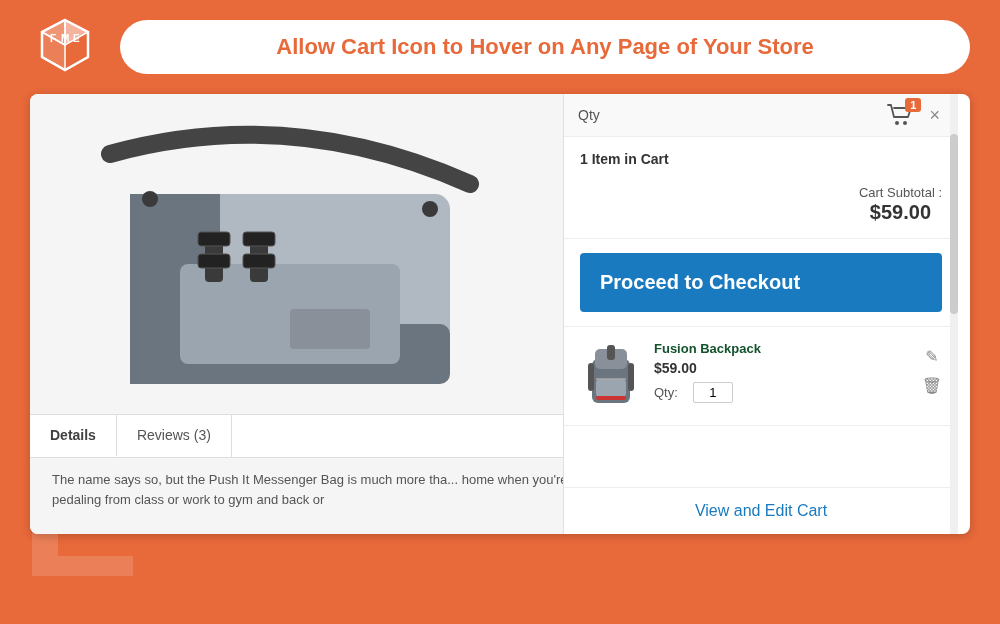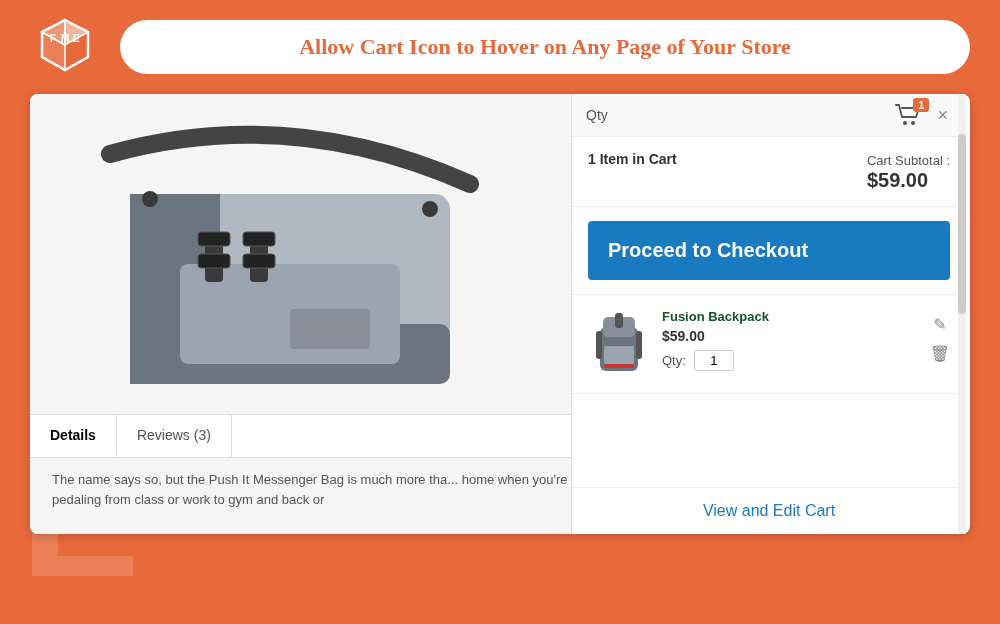--- a/index.html
+++ b/index.html
@@ -45,21 +45,20 @@
     }
 
     .header-title-bar {
       flex: 1;
       background: white;
       border-radius: 30px;
       padding: 14px 30px;
       display: flex;
       align-items: center;
       justify-content: center;
-      font-family: Liberation Serif, serif;
     }
 
     .header-title {
       font-size: 22px;
       font-weight: bold;
       color: #e8693a;
       text-align: center;
     }
 
     
@@ -112,38 +111,38 @@
     .tab {
       padding: 12px 20px;
       font-size: 14px;
       color: #555;
       border-right: 1px solid #ddd;
       cursor: pointer;
       white-space: nowrap;
     }
 
     .tab.active {
-      color: #000000;
+      color: #404040;
       font-weight: 600;
       border-bottom: 2px solid white;
       background: white;
     }
 
     .tab-content {
       padding: 12px 22px;
       font-size: 13px;
       color: #555;
       line-height: 1.5;
     }
 
     
     .cart-panel {
       position: absolute;
       top: 0;
-      right: 4px;
+      right: 12px;
       width: 395px;
       height: 100%;
       background: white;
       border-left: 1px solid #e0e0e0;
       z-index: 10;
       display: flex;
       flex-direction: column;
     }
 
     
@@ -202,21 +201,22 @@
     .items-in-cart {
       font-size: 14px;
       color: #333;
     }
 
     .items-in-cart span {
       font-weight: bold;
     }
 
     .subtotal-block {
-      text-align: left;
+      text-align: center;
+      margin-top: 32px;
     }
 
     .subtotal-label {
       font-size: 13px;
       color: #555;
     }
 
     .subtotal-amount {
       font-size: 20px;
       font-weight: bold;
@@ -269,21 +269,21 @@
     .item-price {
       font-size: 14px;
       font-weight: bold;
       color: #333;
       margin-bottom: 6px;
     }
 
     .item-qty-row {
       display: flex;
       align-items: center;
-      gap: 8px;
+      gap: 15px;
     }
 
     .qty-lbl {
       font-size: 13px;
       color: #555;
     }
 
     .qty-input {
       width: 40px;
       border: 1px solid #ccc;

